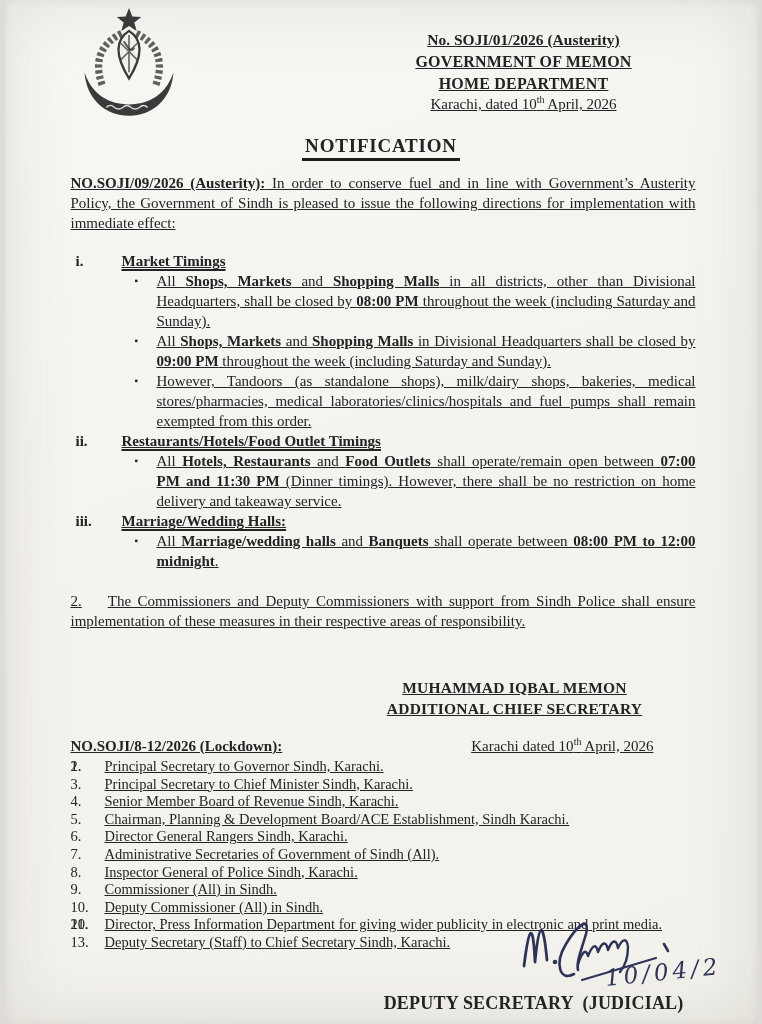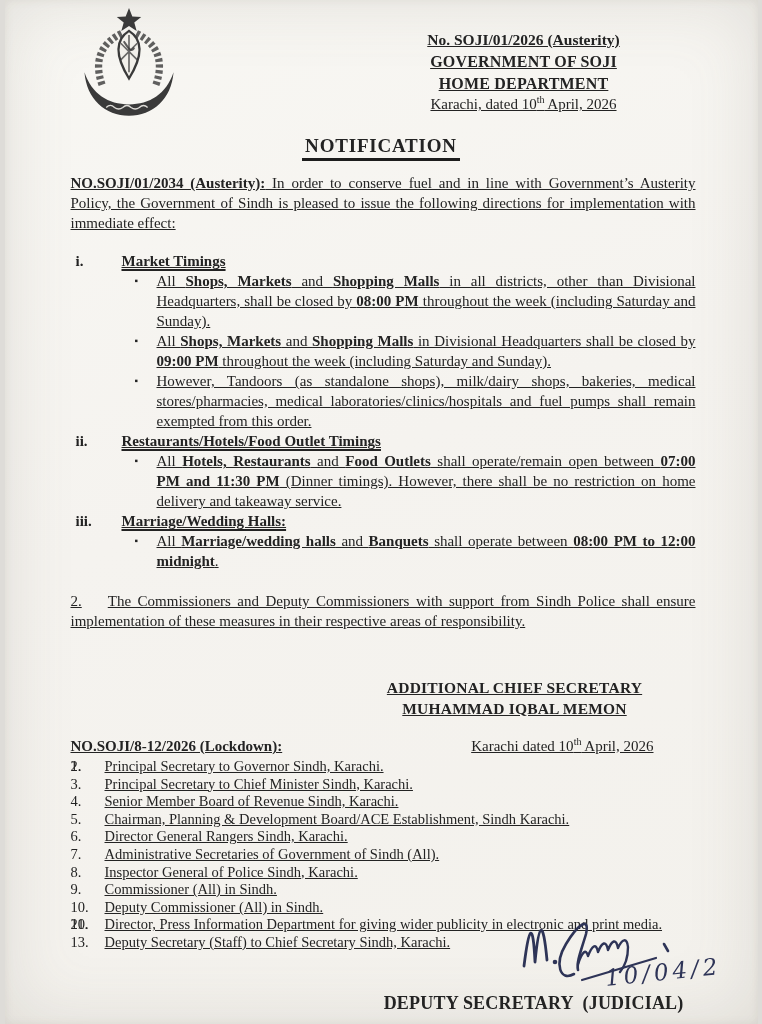--- a/index.html
+++ b/index.html
@@ -83,33 +83,33 @@
           <path d="M45 34 C49 40 52 46 55 40" stroke-width="2" opacity=".8"></path>
 
           <path d="M50 106 C27 106 9 90 7 64 C14 85 30 95 50 95 C70 95 86 85 93 64 C91 90 73 106 50 106 Z" fill="#3a3a3a" stroke="none"></path>
 
           <path d="M28 98 q4 -4 8 0 q4 3 8 0 q4 -4 8 0 q4 3 8 0 q4 -4 8 0" stroke="#f2f0ea" stroke-width="1.3" opacity=".9"></path>
         </g>
       </svg>
     </div>
     <div class="hdr-right">
       <div class="ref">No. SOJI/01/2026 (Austerity)</div>
-      <div class="gov">GOVERNMENT OF SOJI</div>
+      <div class="gov">GOVERNMENT OF MEMON</div>
       <div class="dept">HOME DEPARTMENT</div>
       <div class="hdate"><span>Karachi, dated 10</span><span class="sup">th</span><span> April, 2026</span></div>
     </div>
   </div>
 
   <div class="title-row">
     <span class="doc-title">NOTIFICATION</span>
   </div>
 
   <div class="content">
 
-    <p class="intro" style="margin:12px 0 0 0;"><span class="lead">NO.SOJI/01/2034 (Austerity):</span><span> In order to conserve fuel and in line with Government’s Austerity Policy, the Government of Sindh is pleased to issue the following directions for implementation with immediate effect:</span></p>
+    <p class="intro" style="margin:12px 0 0 0;"><span class="lead">NO.SOJI/09/2026 (Austerity):</span><span> In order to conserve fuel and in line with Government’s Austerity Policy, the Government of Sindh is pleased to issue the following directions for implementation with immediate effect:</span></p>
 
     <div class="directives">
         <div class="directive">
           <span class="numeral">i.</span>
           <div class="d-heading"><span class="u">Market Timings</span></div>
           <div class="bullet"><span class="marker">▪</span><span><span>All </span><span class="b">Shops, Markets</span><span> and </span><span class="b">Shopping Malls</span><span> in all districts, other than Divisional Headquarters, shall be closed by </span><span class="b">08:00 PM</span><span> throughout the week (including Saturday and Sunday).</span></span></div>
           <div class="bullet"><span class="marker">▪</span><span><span>All </span><span class="b">Shops, Markets</span><span> and </span><span class="b">Shopping Malls</span><span> in Divisional Headquarters shall be closed by </span><span class="b">09:00 PM</span><span> throughout the week (including Saturday and Sunday).</span></span></div>
           <div class="bullet"><span class="marker">▪</span><span><span>However, Tandoors (as standalone shops), milk/dairy shops, bakeries, medical stores/pharmacies, medical laboratories/clinics/hospitals and fuel pumps shall remain exempted from this order.</span></span></div>
         </div>
         <div class="directive">
@@ -120,22 +120,22 @@
         <div class="directive">
           <span class="numeral">iii.</span>
           <div class="d-heading"><span class="u">Marriage/Wedding Halls:</span></div>
           <div class="bullet"><span class="marker">▪</span><span><span>All </span><span class="b">Marriage/wedding halls</span><span> and </span><span class="b">Banquets</span><span> shall operate between </span><span class="b">08:00 PM to 12:00 midnight</span><span>.</span></span></div>
         </div>
       </div>
 
     <p class="para2" style="margin:20px 0 0 0;"><span class="pnum">2.</span><span class="gap"></span><span>The Commissioners and Deputy Commissioners with support from Sindh Police shall ensure implementation of these measures in their respective areas of responsibility.</span></p>
 
     <div class="signatory">
+      <div>MUHAMMAD IQBAL MEMON</div>
       <div>ADDITIONAL CHIEF SECRETARY</div>
-      <div>MUHAMMAD IQBAL MEMON</div>
     </div>
 
     <div class="fwd-row">
       <span class="fwd-ref">NO.SOJI/8-12/2026 (Lockdown):</span>
       <span class="fwd-date"><span>Karachi dated 10</span><span class="sup">th</span><span> April, 2026</span></span>
     </div>
     <div class="recipients">
         <div class="recipient"><span class="rnum">1.</span></div>
         <div class="recipient"><span class="rnum">2.</span><span>Principal Secretary to Governor Sindh, Karachi.</span></div>
         <div class="recipient"><span class="rnum">3.</span><span>Principal Secretary to Chief Minister Sindh, Karachi.</span></div>

